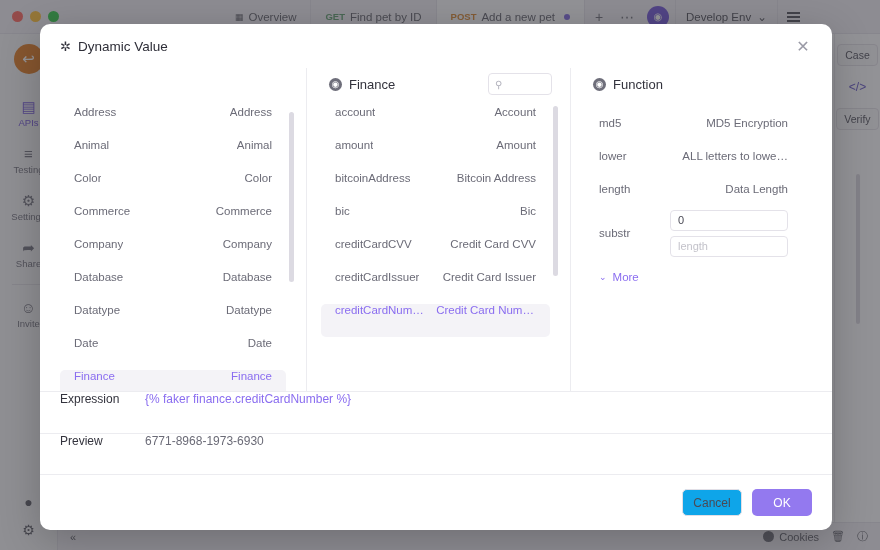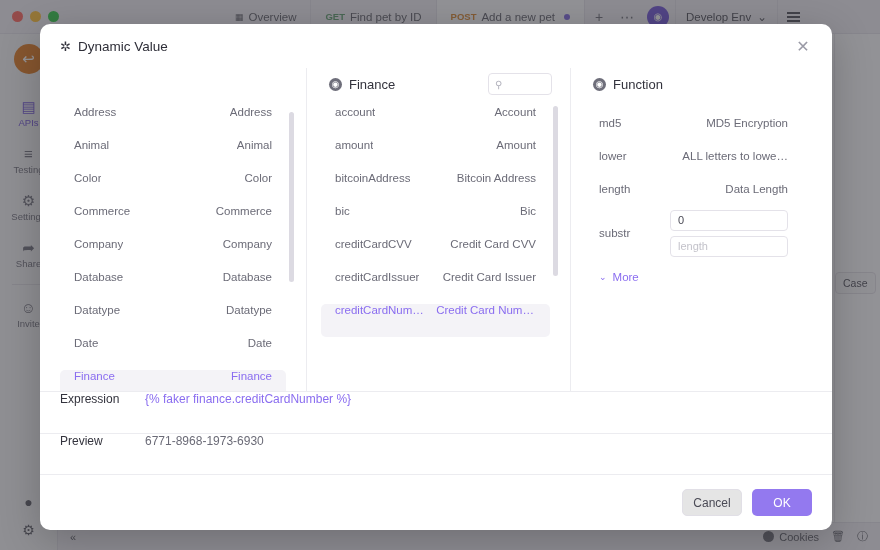--- a/index.html
+++ b/index.html
@@ -86,21 +86,21 @@
 
   .maincol { flex: 1; display: flex; flex-direction: column; min-width: 0; background:#fbfbfd;}
   .mainarea { flex: 1; display: flex; min-height: 0; }
   .mainmid { flex: 1; padding: 12px; }
   .ghostbar { height: 26px; background: #f0eff3; border-radius: 4px; margin-bottom: 10px; }
   .ghostbar.w60 { width: 60%; }
   .ghostbar.w40 { width: 40%; }
   .ghostbar.w80 { width: 80%; }
   .rightrail {
     width: 46px; border-left: 1px solid #e7e5eb; display: flex;
-    flex-direction: row; align-items: center; padding-top: 10px; gap: 14px;
+    flex-direction: column; align-items: center; padding-top: 10px; gap: 14px;
     flex: 0 0 46px;
     text-align: center;
   }
   .pillbtn {
     font-size: 10.5px; color: #4a4a55; border: 1px solid #e0dde5;
     border-radius: 4px; padding: 4px 7px; background: #f7f6f9; white-space: nowrap;
   }
   .codeico { color: #5b4bc4; font-size: 12px; }
   .vscroll { width: 4px; height: 150px; background: #d8d6de; border-radius: 2px; margin-top: 30px;}
 
@@ -211,21 +211,21 @@
     border-top: 1px solid #ececf0;
     height: 56px; flex: 0 0 56px;
     display: flex; align-items: center; justify-content: flex-end;
     gap: 10px; padding: 0 20px;
   }
   .btn {
     height: 27px; min-width: 60px; border-radius: 5px;
     font-size: 12px; display: flex; align-items: center; justify-content: center;
     font-family: "Liberation Sans", sans-serif;
   }
-  .btn.ghost { border: 1px solid #e1dfe6; background: #e5e5e5; color: #4a4a55; }
+  .btn.ghost { border: 1px solid #e1dfe6; background: #0ea5e9; color: #4a4a55; }
   .btn.primary { background: #9379ef; color: #fff; border: none; }
 </style>
 </head>
 <body>
 
 <div id="app-bg">
 
   <div class="titlebar">
     <div class="traffic">
       <div class="tl r"></div>

